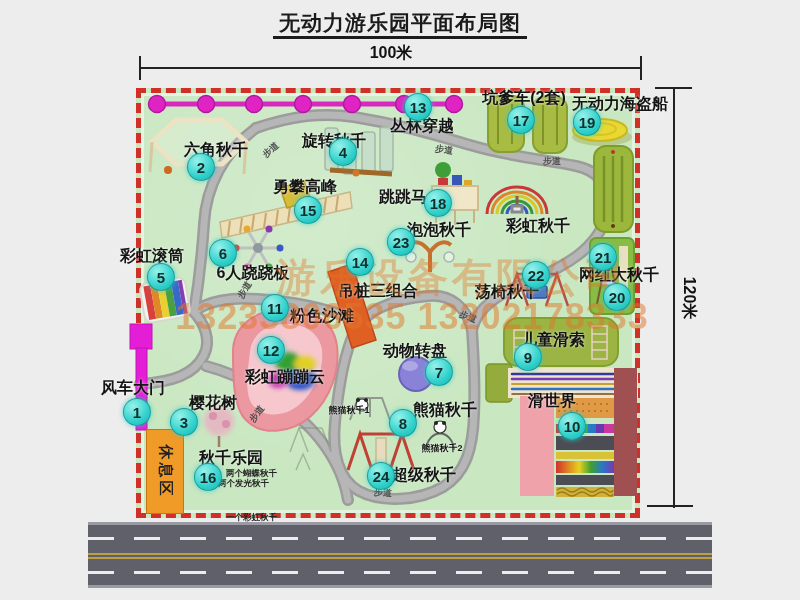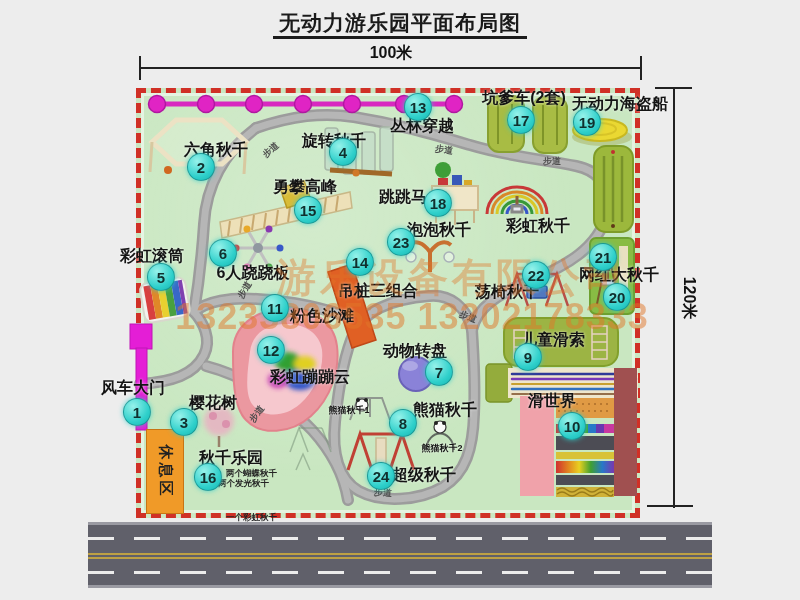--- a/index.html
+++ b/index.html
@@ -415,21 +415,21 @@
     <div class="attr-label" style="left: 415px; top: 351px;">动物转盘</div>
     <div class="marker" style="left: 403px; top: 423px;">8</div>
     <div class="attr-label" style="left: 445px; top: 410px;">熊猫秋千</div>
     <div class="marker" style="left: 528px; top: 357px;">9</div>
     <div class="attr-label" style="left: 553px; top: 340px;">儿童滑索</div>
     <div class="marker" style="left: 572px; top: 418px; margin-top: 8px;">10</div>
     <div class="attr-label" style="left: 552px; top: 401px;">滑世界</div>
     <div class="marker" style="left: 275px; top: 308px;">11</div>
     <div class="attr-label" style="left: 322px; top: 316px;">粉色沙滩</div>
     <div class="marker" style="left: 271px; top: 350px;">12</div>
-    <div class="attr-label" style="left: 310px; top: 377px;">彩虹蹦蹦云</div>
+    <div class="attr-label" style="left: 285px; top: 377px;">彩虹蹦蹦云</div>
     <div class="marker" style="left: 418px; top: 107px;">13</div>
     <div class="attr-label" style="left: 422px; top: 126px;">丛林穿越</div>
     <div class="marker" style="left: 360px; top: 262px;">14</div>
     <div class="attr-label" style="left: 378px; top: 291px;">吊桩三组合</div>
     <div class="marker" style="left: 308px; top: 210px;">15</div>
     <div class="attr-label" style="left: 305px; top: 187px;">勇攀高峰</div>
     <div class="marker" style="left: 208px; top: 477px;">16</div>
     <div class="attr-label" style="left: 231px; top: 458px;">秋千乐园</div>
     <div class="marker" style="left: 521px; top: 120px;">17</div>
     <div class="attr-label" style="left: 524px; top: 98px;">坑爹车(2套)</div>

